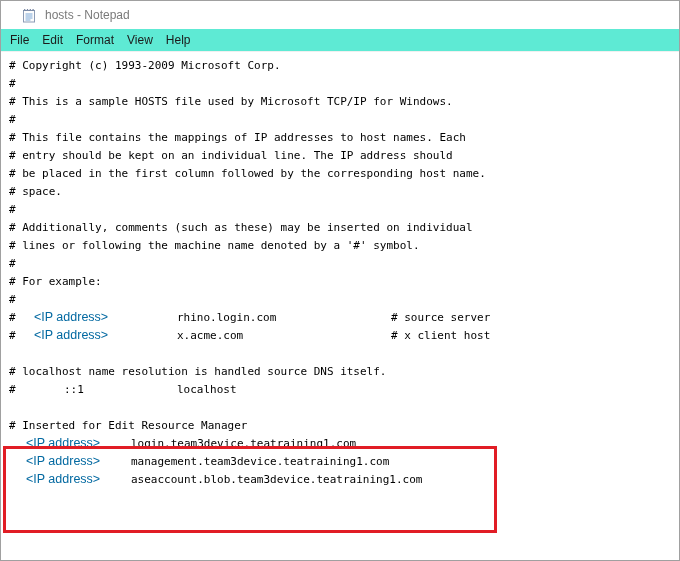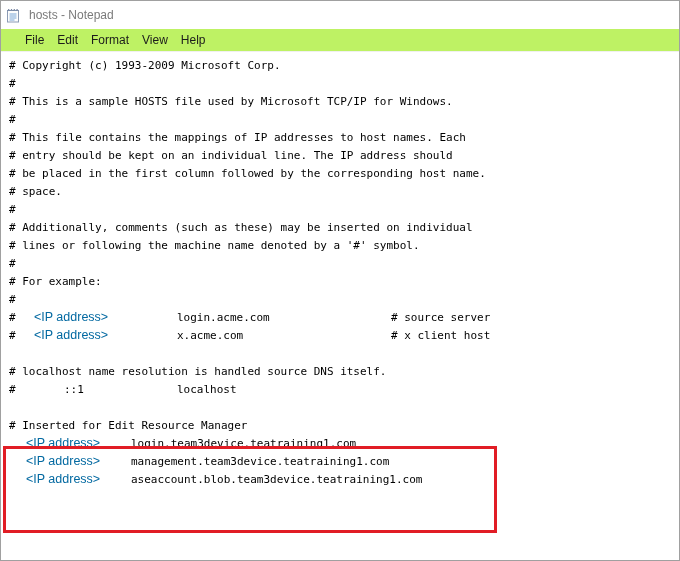--- a/index.html
+++ b/index.html
@@ -8,33 +8,33 @@
     width: 680px; height: 561px;
     box-sizing: border-box;
     border: 1px solid #a0a0a0;
     background: #ffffff;
     overflow: hidden;
     font-family: "Liberation Sans", sans-serif;
   }
   #title-bar {
     height: 28px;
     display: flex; align-items: center;
-    padding-left: 4px; gap: 8px;
+    padding-left: 20px; gap: 8px;
     background: #ffffff;
   }
   #window-title {
     font-size: 12px;
     color: #7a7a7a;
     white-space: nowrap;
   }
   #menu-bar {
     height: 22px;
     display: flex; align-items: center;
-    padding-left: 24px; gap: 13px;
-    background: #bef264;
+    padding-left: 9px; gap: 13px;
+    background: #5eead4;
     border-bottom: 1px solid #f0f0f0;
   }
   .menu-item {
     font-size: 12px;
     color: #1b1b1b;
     cursor: default;
   }
   #editor-content {
     padding: 3px 0 0 8px;
     cursor: text;
@@ -95,21 +95,21 @@
       <div class="line"><span class="mono"># This file contains the mappings of IP addresses to host names. Each</span></div>
       <div class="line"><span class="mono"># entry should be kept on an individual line. The IP address should</span></div>
       <div class="line"><span class="mono"># be placed in the first column followed by the corresponding host name.</span></div>
       <div class="line"><span class="mono"># space.</span></div>
       <div class="line"><span class="mono">#</span></div>
       <div class="line"><span class="mono"># Additionally, comments (such as these) may be inserted on individual</span></div>
       <div class="line"><span class="mono"># lines or following the machine name denoted by a '#' symbol.</span></div>
       <div class="line"><span class="mono">#</span></div>
       <div class="line"><span class="mono"># For example:</span></div>
       <div class="line"><span class="mono">#</span></div>
-      <div class="line"><span class="mono col" style="width: 25px;">#</span><span class="ph col" style="width: 143px;">&lt;IP address&gt;</span><span class="mono col" style="width: 214px;">login.acme.com</span><span class="mono"># source server</span></div>
+      <div class="line"><span class="mono col" style="width: 25px;">#</span><span class="ph col" style="width: 143px;">&lt;IP address&gt;</span><span class="mono col" style="width: 214px;">rhino.login.com</span><span class="mono"># source server</span></div>
       <div class="line"><span class="mono col" style="width: 25px;">#</span><span class="ph col" style="width: 143px;">&lt;IP address&gt;</span><span class="mono col" style="width: 214px;">x.acme.com</span><span class="mono"># x client host</span></div>
       <div class="line"></div>
       <div class="line"><span class="mono"># localhost name resolution is handled source DNS itself.</span></div>
       <div class="line"><span class="mono col" style="width: 55px;">#</span><span class="mono col" style="width: 113px;">::1</span><span class="mono">localhost</span></div>
       <div class="line"></div>
       <div class="line"><span class="mono"># Inserted for Edit Resource Manager</span></div>
       <div class="line"><span class="mono col" style="width: 17px;"> </span><span class="ph col" style="width: 105px;">&lt;IP address&gt;</span><span class="mono">login.team3device.teatraining1.com</span></div>
       <div class="line"><span class="mono col" style="width: 17px;"> </span><span class="ph col" style="width: 105px;">&lt;IP address&gt;</span><span class="mono">management.team3device.teatraining1.com</span></div>
       <div class="line"><span class="mono col" style="width: 17px;"> </span><span class="ph col" style="width: 105px;">&lt;IP address&gt;</span><span class="mono">aseaccount.blob.team3device.teatraining1.com</span></div>
     </div>

